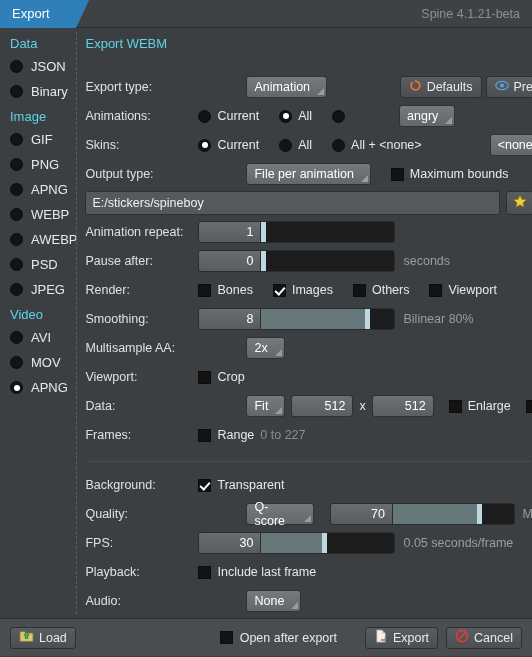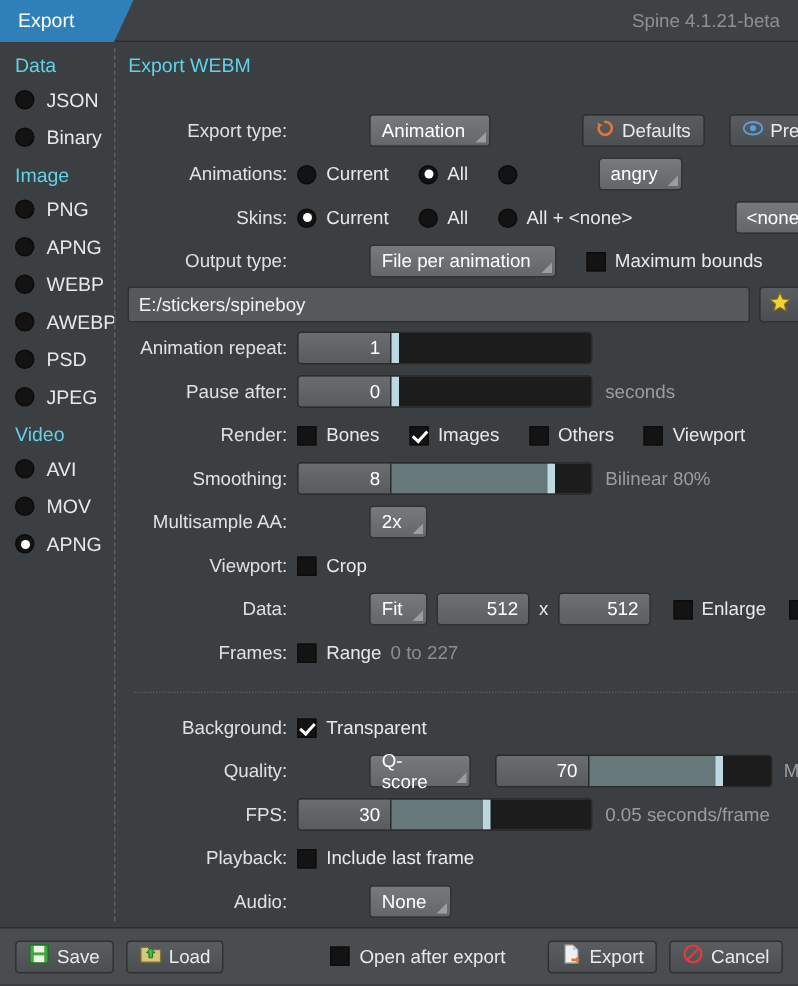--- a/index.html
+++ b/index.html
@@ -100,21 +100,21 @@
 
   
   .main { flex: 1; padding: 8px 10px 0 8px; position: relative; }
   .main-head { color: #5fd3e8; font-size: 13px; margin-bottom: 23px; }
 
   .row {
     display: flex; align-items: center;
     min-height: 26px; margin-bottom: 3px;
   }
   .lbl {
-    width: 113px; text-align: right; padding-right: 7px;
+    width: 113px; padding-right: 7px;
     color: #e0e0e0; font-size: 12.5px; flex: 0 0 auto;
   }
   .inline { display: flex; align-items: center; gap: 6px; }
   .inline .txt { font-size: 12.5px; }
   .gap { width: 8px; }
 
   
   .btn {
     background: linear-gradient(#5a5d60, #4c4f52);
     border: 1px solid #2e3032;
@@ -229,20 +229,24 @@
       <span>JSON</span>
     </div>
     <div class="opt">
       <span class="radio"></span>
       <span>Binary</span>
     </div>
 
     <div class="sec-head">Image</div>
     <div class="opt">
       <span class="radio"></span>
+      <span>GIF</span>
+    </div>
+    <div class="opt">
+      <span class="radio"></span>
       <span>PNG</span>
     </div>
     <div class="opt">
       <span class="radio"></span>
       <span>APNG</span>
     </div>
     <div class="opt">
       <span class="radio"></span>
       <span>WEBP</span>
     </div>
@@ -276,21 +280,21 @@
 
   <div class="main">
     <div class="main-head">Export WEBM</div>
 
     <div class="row">
       <div class="lbl">Export type:</div>
       <div class="dropdown">
         <span>Animation</span>
       </div>
       <div class="spacer" style="flex:1"></div>
-      <div class="btn" style="margin-right:16px">
+      <div class="btn" style="margin-right:4px">
         <span>
           <svg width="13" height="13" viewBox="0 0 16 16">
               <path d="M8 2.6A5.4 5.4 0 1 1 2.9 6.2" fill="none" stroke="#e8762c" stroke-width="2.1" stroke-linecap="round"></path>
               <path d="M1.2 3.3l1.9 3.3 3.3-1.1z" fill="#e8762c"></path>
             </svg>
         </span>
         <span>Defaults</span>
       </div>
       <div class="btn">
         <span>
@@ -514,30 +518,20 @@
     <div class="row">
       <div class="lbl">Audio:</div>
       <div class="dropdown">
         <span>None</span>
       </div>
     </div>
   </div>
 </div>
 
 <div class="bottom">
-  <div class="btn">
-    <span>
-      <svg width="14" height="14" viewBox="0 0 16 16">
-          <rect x="1" y="1" width="14" height="14" rx="1.3" fill="#3fa93f" stroke="#1f6b1f" stroke-width="1"></rect>
-          <rect x="4" y="1.8" width="8" height="5" fill="#e9f3e9"></rect>
-          <rect x="4" y="9" width="8" height="5.2" fill="#e9f3e9"></rect>
-        </svg>
-    </span>
-    <span>Save</span>
-  </div>
   <div class="btn">
     <span>
       <svg width="15" height="14" viewBox="0 0 16 15">
           <path d="M1 2.8h5l1.2 1.5H15v9H1z" fill="#d8c77a" stroke="#7e7238" stroke-width="0.9"></path>
           <path d="M8 3.2l3 3.4H9.3v3.6H6.7V6.6H5z" fill="#3fbf3f" stroke="#1f6b1f" stroke-width="0.7"></path>
         </svg>
     </span>
     <span>Load</span>
   </div>
   <div class="spacer"></div>

